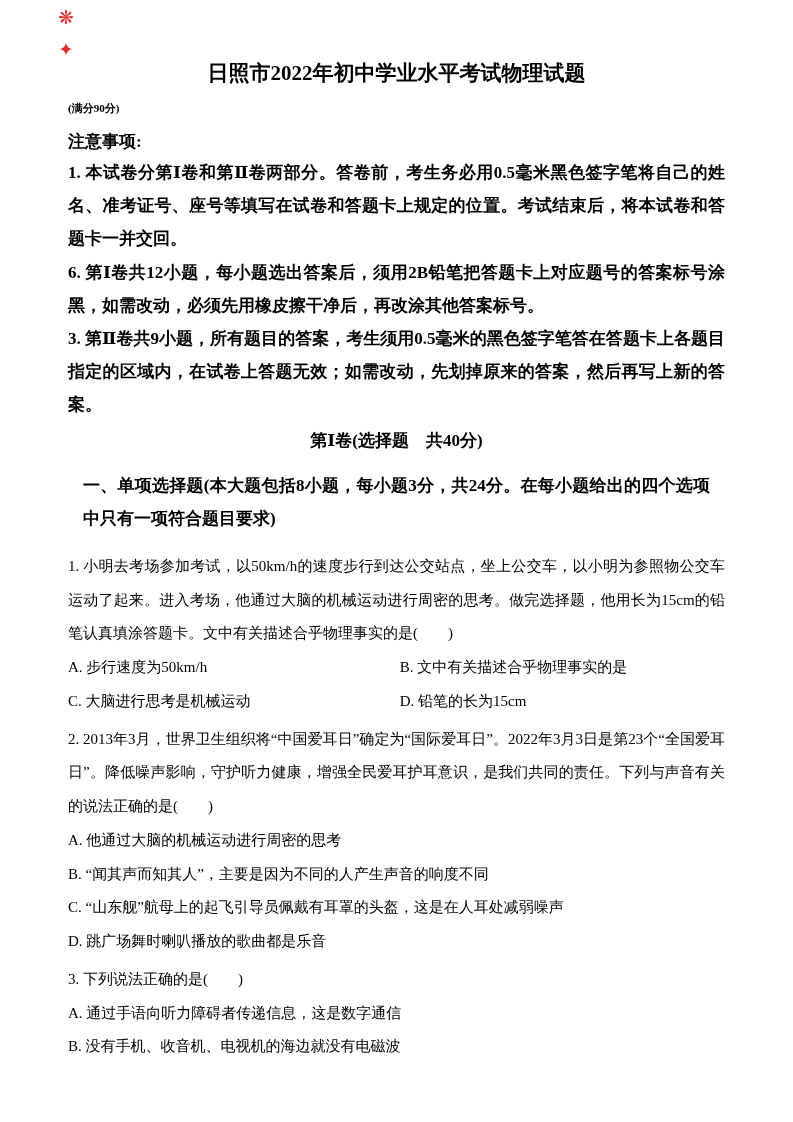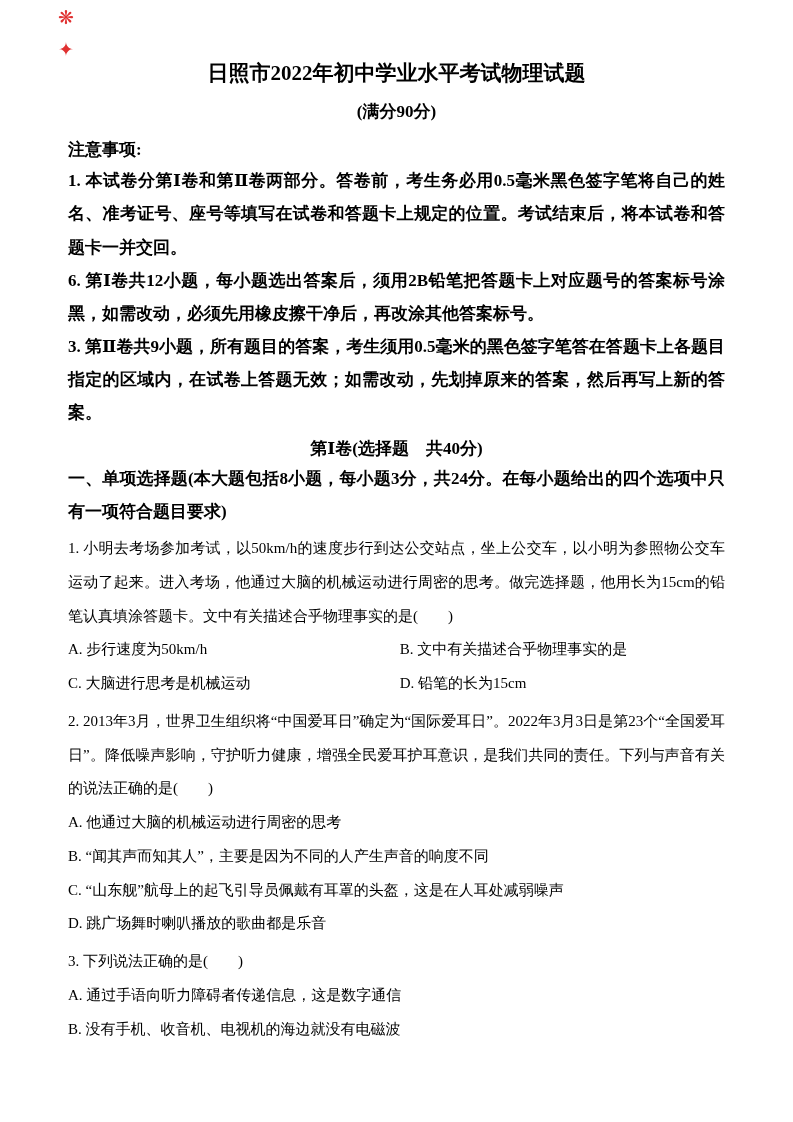--- a/index.html
+++ b/index.html
@@ -29,22 +29,21 @@
 
   .title {
     margin: 52px 0 12px 0;
     text-align: center;
     font-size: 21px;
     font-weight: bold;
     line-height: 1.3;
   }
   .subtitle {
     margin: 14px 0 0 0;
-    text-align: center;
-    font-size: 17px;
+    font-size: 11px;
     font-weight: bold;
     line-height: 1.35;
   }
   .notice-label {
     margin: 12px 0 0 0;
     font-size: 17px;
     font-weight: bold;
     line-height: 1.65;
   }
   .notice {
@@ -55,21 +54,21 @@
     text-align: justify;
   }
   .volume-header {
     margin: 6px 0 0 0;
     text-align: center;
     font-size: 17px;
     font-weight: bold;
     line-height: 1.65;
   }
   .part-header {
-    margin: 0;
+    margin: 15px;
     font-size: 17px;
     font-weight: bold;
     line-height: 1.9;
     text-align: justify;
   }
   .stem {
     margin: 4px 0 0 0;
     font-size: 15px;
     line-height: 2.25;
     text-align: justify;

